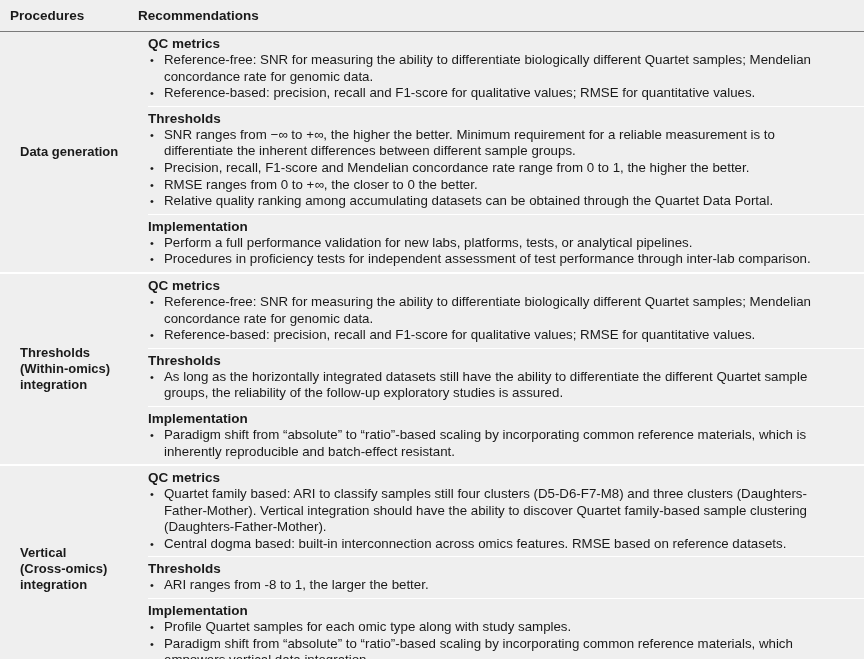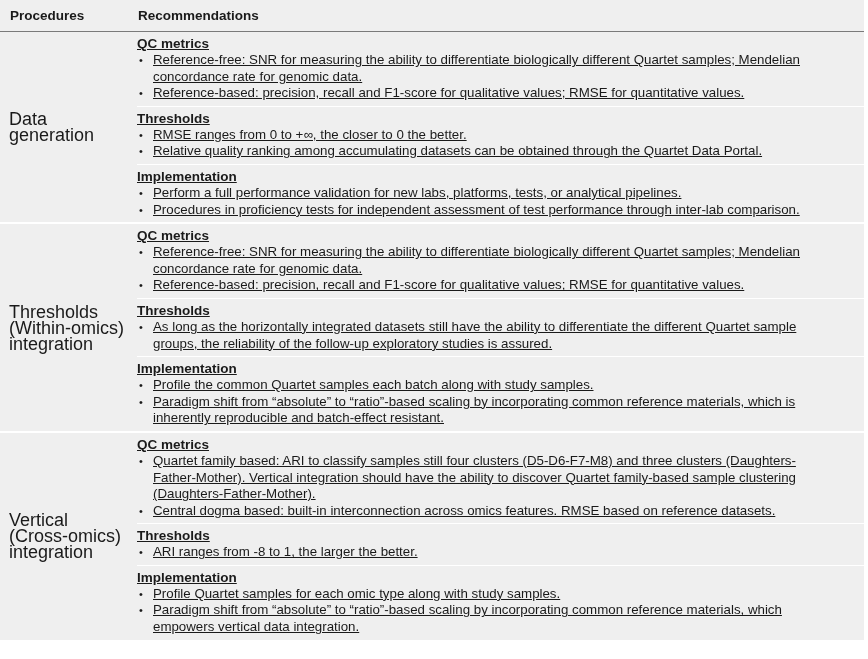--- a/index.html
+++ b/index.html
@@ -16,28 +16,27 @@
       display: flex; height: 31px; align-items: center;
       border-bottom: 1.5px solid #7a7a7a;
       font-weight: bold; font-size: 13.5px;
     }
     .header .c1 { width: 128px; padding-left: 10px; }
     .header .c2 { padding-left: 0; }
     .row {
       display: flex; border-bottom: 2px solid #ffffff;
     }
     .proc {
-      width: 128px; padding-left: 9px; display: flex; align-items: center;
-      font-weight: normal; font-size: 18px; line-height: 16px;
+      width: 128px; padding-left: 20px; display: flex; align-items: center;
+      font-weight: bold; font-size: 13px; line-height: 16px;
     }
     .recs { flex: 1; }
     .section {
       padding: 3px 16px 4px 0;
       border-top: 1.5px solid #ffffff;
-      text-decoration: underline;
     }
     .section:first-child { border-top: none; }
     .sec-title {
       font-weight: bold; font-size: 13.5px; line-height: 17px;
     }
     ul { list-style: none; margin: 0; padding: 0; }
     li {
       position: relative; padding-left: 16px; line-height: 16.6px; padding-right: 10px;
     }
     li::before {
@@ -61,20 +60,22 @@
       <div class="section">
         <div class="sec-title">QC metrics</div>
         <ul>
           <li>Reference-free: SNR for measuring the ability to differentiate biologically different Quartet samples; Mendelian concordance rate for genomic data.</li>
           <li>Reference-based: precision, recall and F1-score for qualitative values; RMSE for quantitative values.</li>
         </ul>
       </div>
       <div class="section">
         <div class="sec-title">Thresholds</div>
         <ul>
+          <li>SNR ranges from −∞ to +∞, the higher the better. Minimum requirement for a reliable measurement is to differentiate the inherent differences between different sample groups.</li>
+          <li>Precision, recall, F1-score and Mendelian concordance rate range from 0 to 1, the higher the better.</li>
           <li>RMSE ranges from 0 to +∞, the closer to 0 the better.</li>
           <li>Relative quality ranking among accumulating datasets can be obtained through the Quartet Data Portal.</li>
         </ul>
       </div>
       <div class="section">
         <div class="sec-title">Implementation</div>
         <ul>
           <li>Perform a full performance validation for new labs, platforms, tests, or analytical pipelines.</li>
           <li>Procedures in proficiency tests for independent assessment of test performance through inter-lab comparison.</li>
         </ul>
@@ -100,21 +101,20 @@
       </div>
       <div class="section">
         <div class="sec-title">Thresholds</div>
         <ul>
           <li>As long as the horizontally integrated datasets still have the ability to differentiate the different Quartet sample groups, the reliability of the follow-up exploratory studies is assured.</li>
         </ul>
       </div>
       <div class="section">
         <div class="sec-title">Implementation</div>
         <ul>
-          <li>Profile the common Quartet samples each batch along with study samples.</li>
           <li>Paradigm shift from “absolute” to “ratio”-based scaling by incorporating common reference materials, which is inherently reproducible and batch-effect resistant.</li>
         </ul>
       </div>
     </div>
   </div>
 
   <div class="row">
     <div class="proc">
       <span>
         <span>Vertical</span><br>

